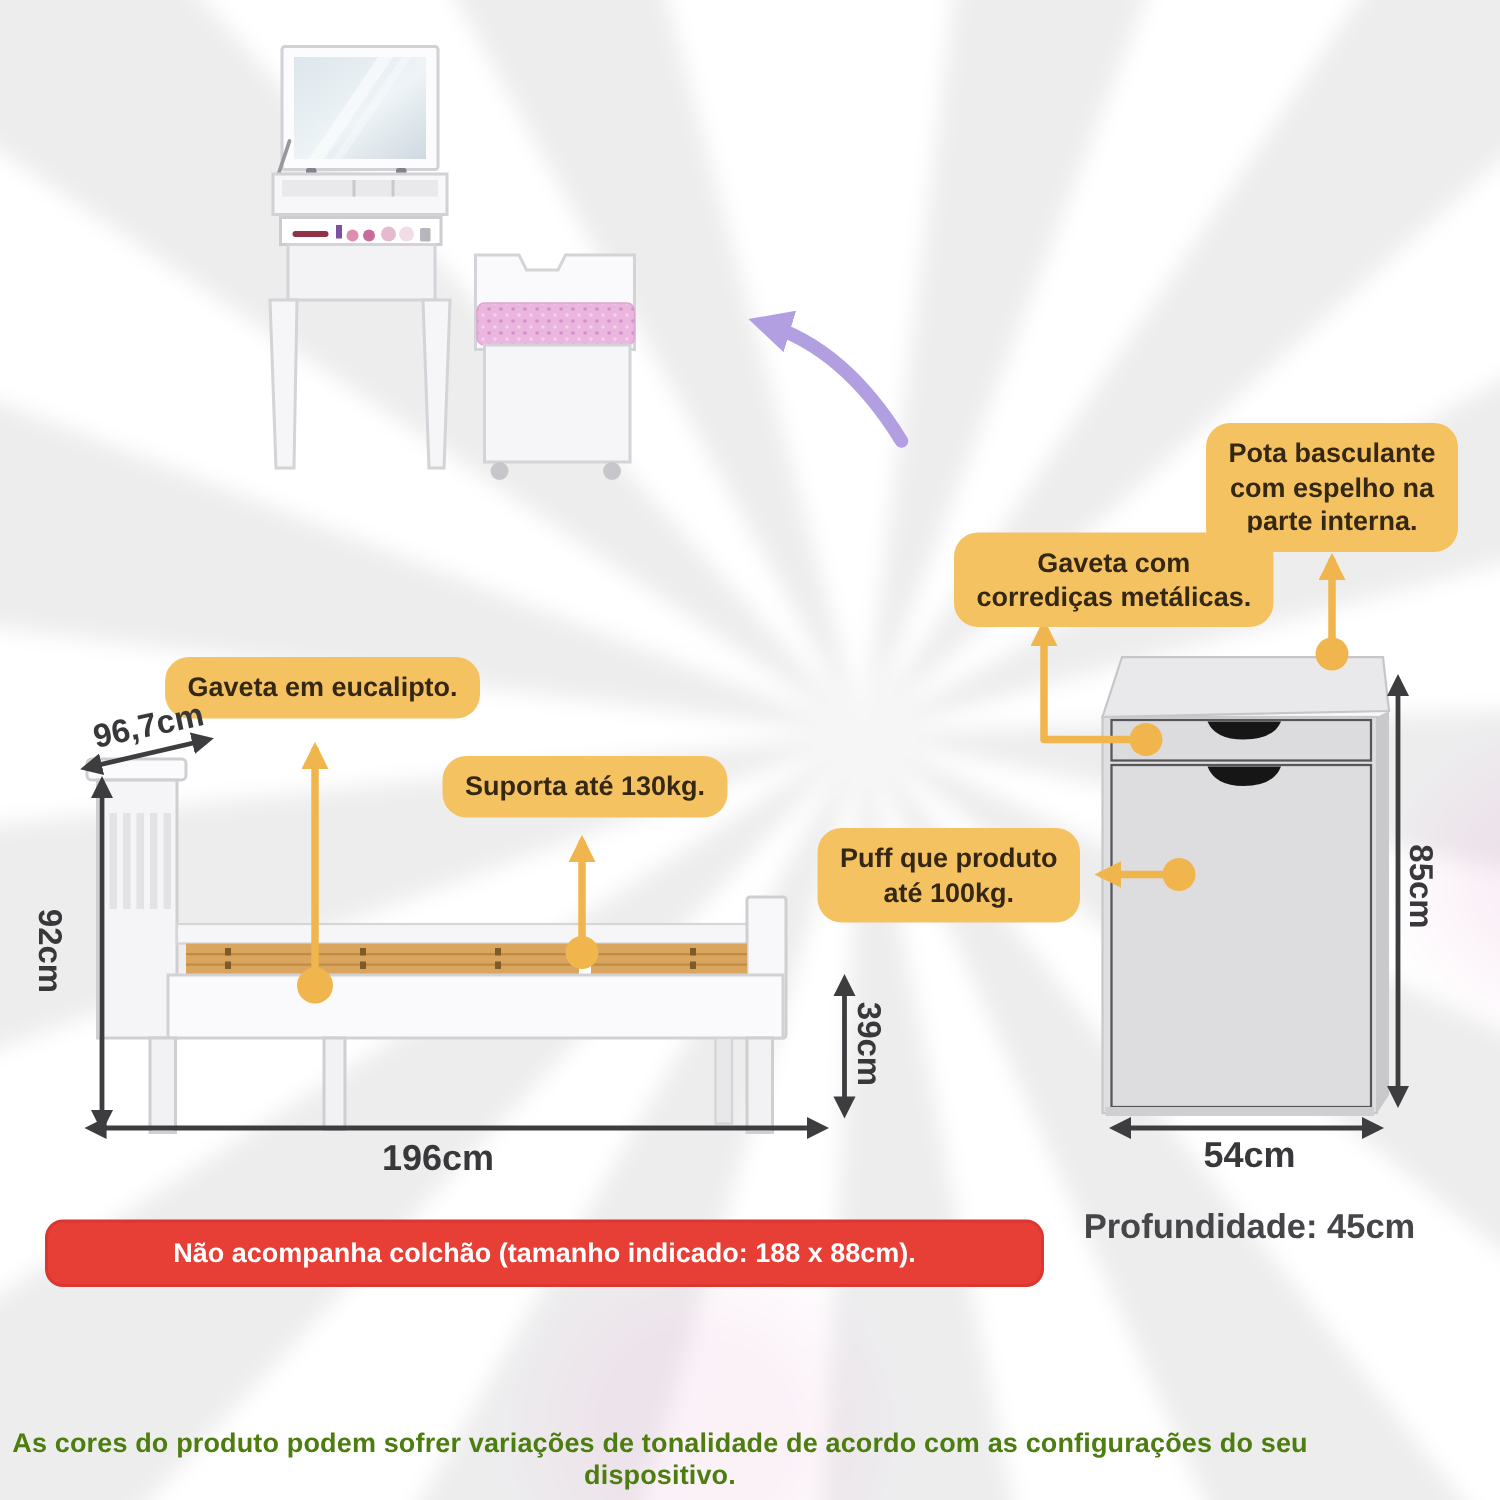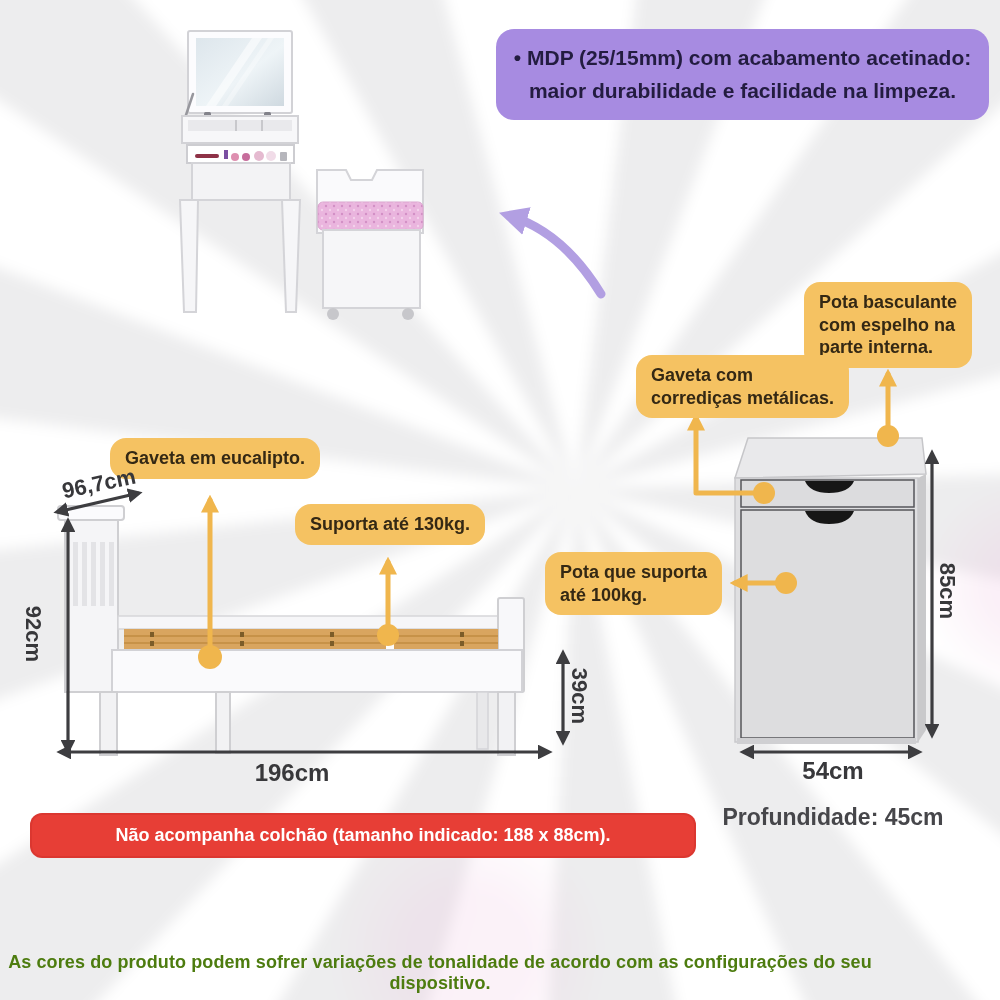--- a/index.html
+++ b/index.html
@@ -20,21 +20,21 @@
   .purple-banner{
     position:absolute;left:496px;top:29px;width:493px;height:91px;
     background:#a78be1;border-radius:18px;color:#231c40;
     display:flex;flex-direction:column;justify-content:center;
     text-align:center;font-size:21px;font-weight:700;line-height:1.55;
   }
   
   .callout{
     position:absolute;display:inline-block;background:#f5c262;border-radius:16px;
     padding:9px 15px;font-size:18px;font-weight:700;color:#342814;
-    line-height:1.25;white-space:pre-line;
+    text-align:center;line-height:1.25;white-space:pre-line;
   }
   .c-fliptop{left:804px;top:282px;}
   .c-drawer{left:588px;top:355px;margin-left:48px;}
   .c-slats{left:110px;top:438px;}
   .c-bedweight{left:295px;top:504px;border-radius:16px;}
   .c-puffweight{left:545px;top:552px;}
   
   .dim{
     position:absolute;font-weight:700;color:#38383b;font-size:22px;text-align:center;
   }
@@ -209,33 +209,29 @@
     </g>
     <g fill="#f0b64d">
       <circle cx="210" cy="657" r="12"></circle>
       <circle cx="388" cy="635" r="11"></circle>
       <circle cx="888" cy="436" r="11"></circle>
       <circle cx="764" cy="493" r="11"></circle>
       <circle cx="786" cy="583" r="11"></circle>
     </g>
   </svg>
 
-  <div class="purple-banner">
-    <div>• MDP (25/15mm) com acabamento acetinado:</div>
-    <div>maior durabilidade e facilidade na limpeza.</div>
-  </div>
 
   <div class="callout c-fliptop">Pota basculante
 com espelho na
 parte interna.</div>
   <div class="callout c-drawer">Gaveta com
 corrediças metálicas.</div>
   <div class="callout c-slats">Gaveta em eucalipto.</div>
   <div class="callout c-bedweight">Suporta até 130kg.</div>
-  <div class="callout c-puffweight">Pota que suporta
+  <div class="callout c-puffweight">Puff que produto
 até 100kg.</div>
 
   <div class="dim d-hbw">96,7cm</div>
   <div class="dim d-bedh">92cm</div>
   <div class="dim d-legh">39cm</div>
   <div class="dim d-bedl">196cm</div>
   <div class="dim d-cabh">85cm</div>
   <div class="dim d-cabw">54cm</div>
   <div class="dim d-depth">Profundidade: 45cm</div>
 

